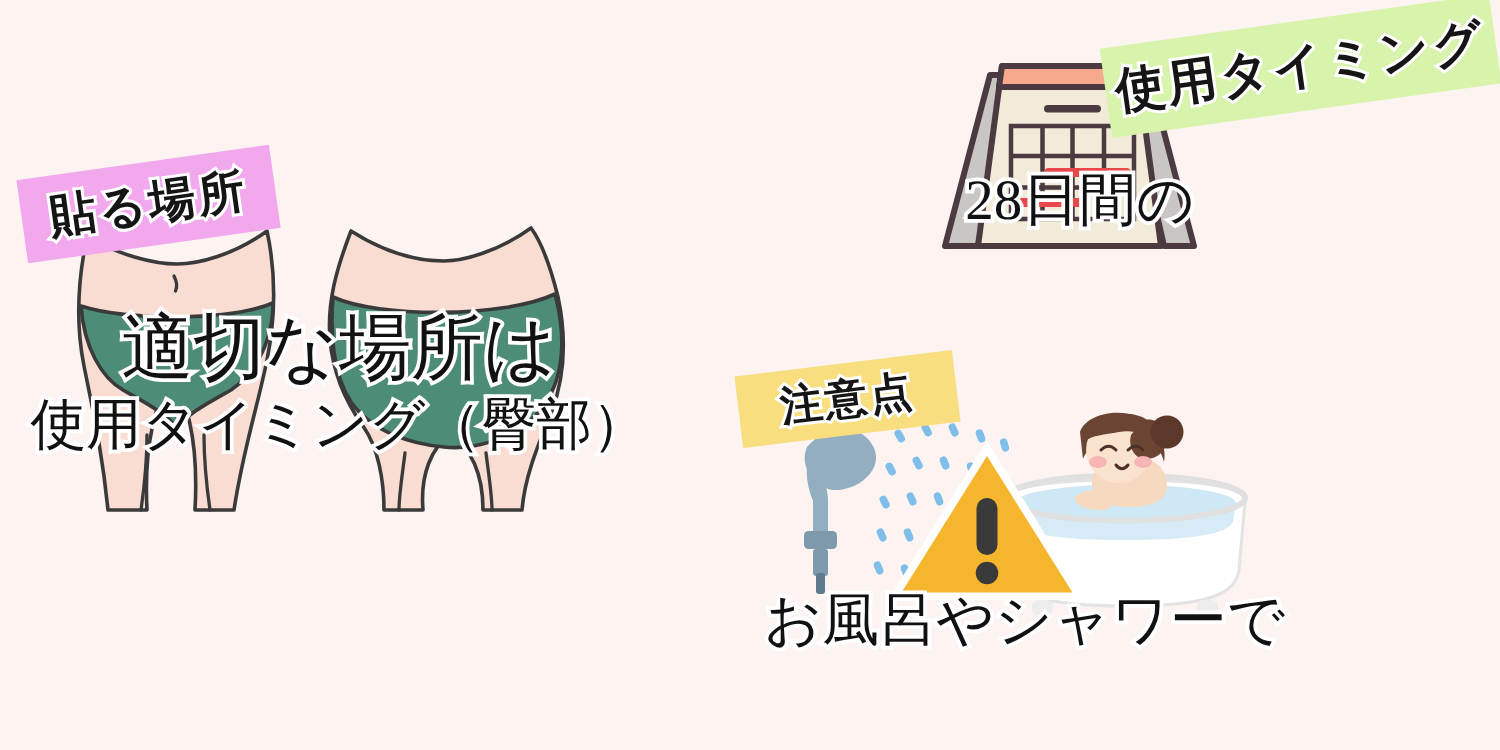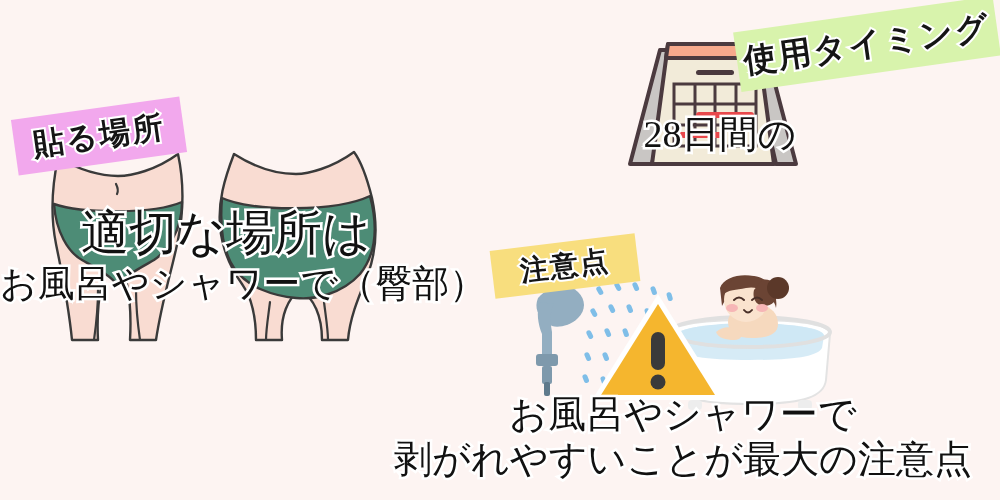--- a/index.html
+++ b/index.html
@@ -238,25 +238,24 @@
   </div>
 
   <div class="badge badge-pink">貼る場所</div>
 
   <div class="badge badge-green">使用タイミング</div>
 
   <div class="badge badge-yellow">注意点</div>
 
   <div class="caption" id="caption-left">
     <span class="ln ln1">適切な場所は</span>
-    <span class="ln">お風呂やシャワーで（臀部）</span>
+    <span class="ln">使用タイミング（臀部）</span>
   </div>
 
   <div class="caption" id="caption-right">
     <span class="ln">28日間の</span>
   </div>
 
   <div class="caption" id="caption-bottom">
     <span class="ln">お風呂やシャワーで</span>
-    <span class="ln">剥がれやすいことが最大の注意点</span>
   </div>
 
 </div>
 
 </body></html>

